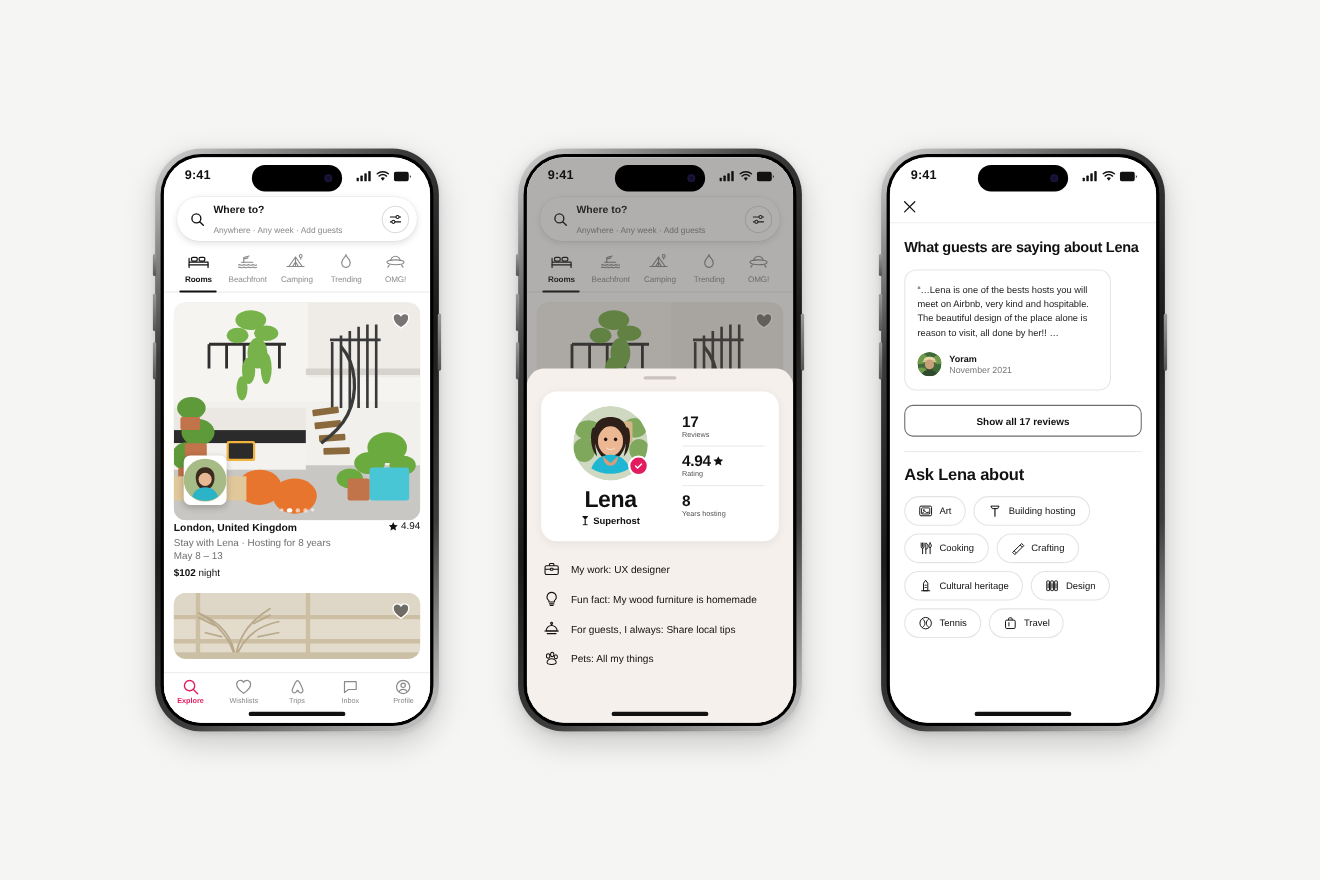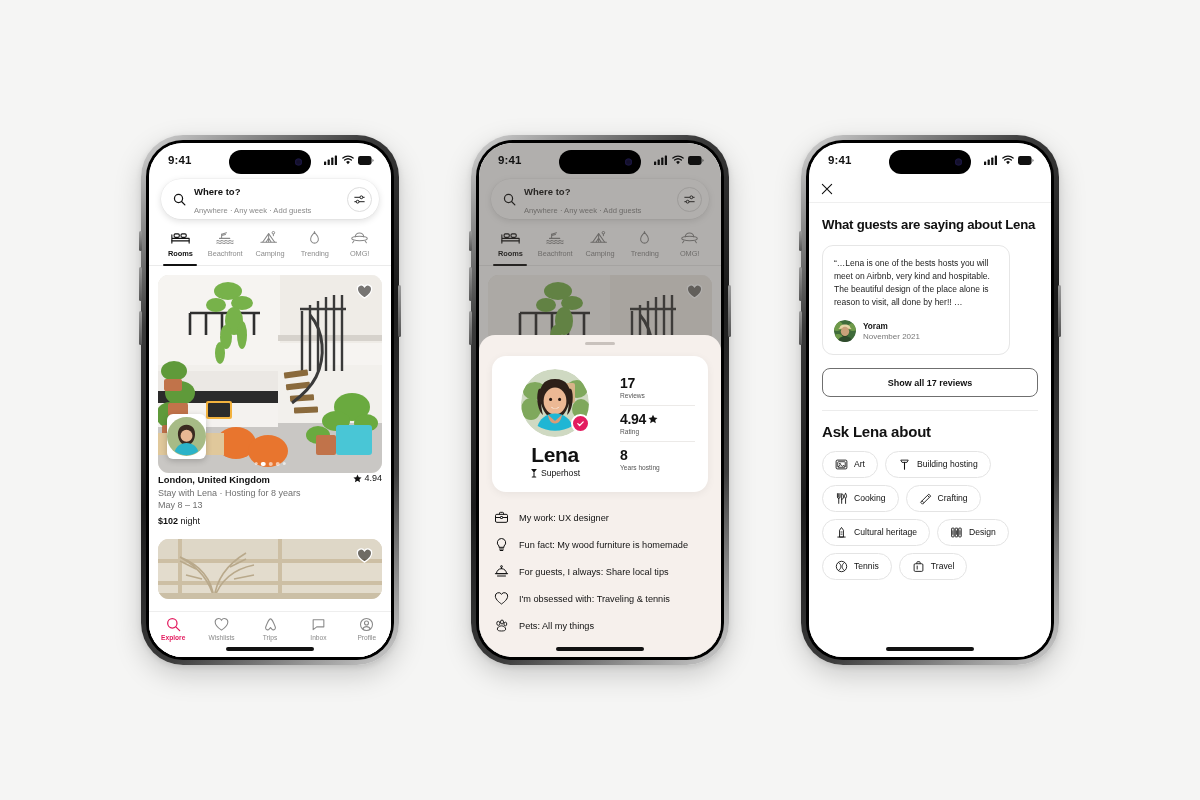--- a/index.html
+++ b/index.html
@@ -159,21 +159,21 @@
   }
   .pc-left { flex: 1; display: flex; flex-direction: column; align-items: center; }
   .pc-av { position: relative; width: 68px; height: 68px; }
   .pc-av .ring { width: 68px; height: 68px; border-radius: 50%; overflow: hidden; }
   .verified {
     position: absolute; right: -1px; bottom: 4px; width: 19px; height: 19px;
     border-radius: 50%; background: #e31c5f; border: 2px solid #fff;
     display: flex; align-items: center; justify-content: center;
   }
   .pc-name { font-size: 21px; font-weight: 700; color: #111; margin-top: 6px; letter-spacing: -.4px; }
-  .pc-super { font-size: 8.6px; font-weight: 400; color: #111; display: flex; align-items: center; gap: 3px; margin-top: 1px; }
+  .pc-super { font-size: 8.6px; font-weight: 700; color: #111; display: flex; align-items: center; gap: 3px; margin-top: 1px; }
   .pc-right { width: 84px; display: flex; flex-direction: column; justify-content: center; padding-left: 9px; }
   .stat { padding: 5px 0 6px; }
   .stat + .stat { border-top: .8px solid #eceae8; }
   .stat-v { font-size: 14px; font-weight: 700; color: #111; display: flex; align-items: center; gap: 2px; letter-spacing: -.3px; }
   .stat-l { font-size: 6.6px; color: #555; margin-top: 1px; }
 
   .facts { margin-top: 12px; padding: 0 2px; }
   .fact { display: flex; align-items: center; gap: 10px; padding: 6px 0; }
   .fact .ftxt { font-size: 9.2px; color: #111; }
 
@@ -699,26 +699,20 @@
             </div>
             <div class="fact">
               <svg width="15" height="15" viewBox="0 0 18 18">
                   <path d="M3 11.6a6 6 0 0 1 12 0H3Z" stroke="#111" stroke-width="1.2" fill="none" stroke-linejoin="round"></path>
                   <path d="M1.6 11.6h14.8" stroke="#111" stroke-width="1.2" stroke-linecap="round"></path>
                   <path d="M9 5.6V3.8" stroke="#111" stroke-width="1.2" stroke-linecap="round"></path>
                   <circle cx="9" cy="3" r="1.1" stroke="#111" stroke-width="1.1" fill="none"></circle>
                   <path d="M4.2 14.4h9.6" stroke="#111" stroke-width="1.2" stroke-linecap="round"></path>
                 </svg>
               <span class="ftxt">For guests, I always: Share local tips</span>
-            </div>
-            <div class="fact">
-              <svg width="15" height="15" viewBox="0 0 18 18">
-                  <path d="M9 15.6S1.6 10.9 1.6 6.2A4 4 0 0 1 9 3.9a4 4 0 0 1 7.4 2.3C16.4 10.9 9 15.6 9 15.6Z" stroke="#111" stroke-width="1.2" fill="none" stroke-linejoin="round"></path>
-                </svg>
-              <span class="ftxt">I'm obsessed with: Traveling &amp; tennis</span>
             </div>
             <div class="fact">
               <svg width="15" height="15" viewBox="0 0 18 18">
                   <ellipse cx="5.2" cy="6.4" rx="1.9" ry="2.4" stroke="#111" stroke-width="1.1" fill="none"></ellipse>
                   <ellipse cx="9.6" cy="4.8" rx="1.8" ry="2.4" stroke="#111" stroke-width="1.1" fill="none"></ellipse>
                   <ellipse cx="13.6" cy="7.2" rx="1.7" ry="2.2" stroke="#111" stroke-width="1.1" fill="none"></ellipse>
                   <path d="M9 9.4c2.8 0 5 2 5 3.9 0 1.6-1.6 2.3-5 2.3s-5-.7-5-2.3c0-1.9 2.2-3.9 5-3.9Z" stroke="#111" stroke-width="1.1" fill="none"></path>
                 </svg>
               <span class="ftxt">Pets: All my things</span>
             </div>

